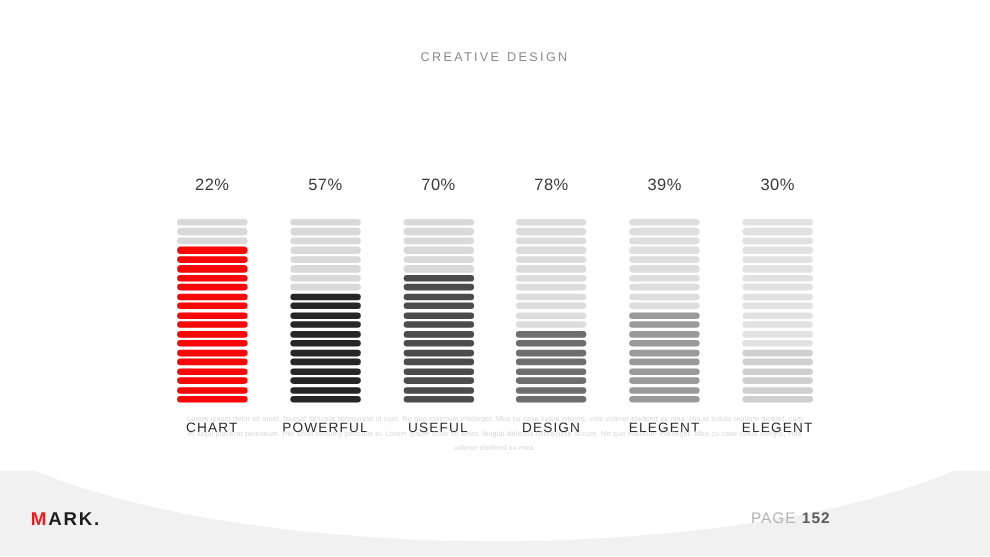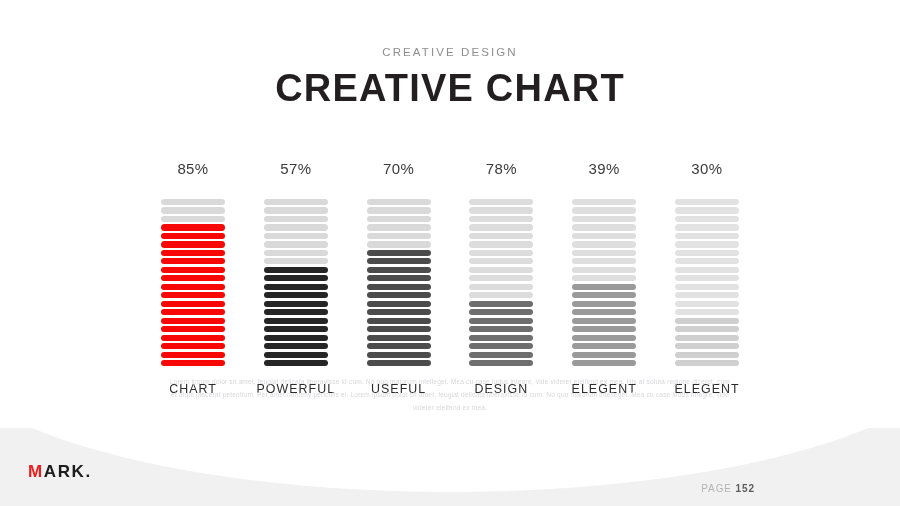--- a/index.html
+++ b/index.html
@@ -104,41 +104,40 @@
     position: absolute;
     left: 28px; bottom: 24px;
     font-size: 17px;
     font-weight: 700;
     letter-spacing: 1.6px;
     color: #1c1c1c;
   }
   #logo .m { color: #ee1c1c; }
   #page-num {
     position: absolute;
-    right: 26px; bottom: 12px;
-    font-size: 10px;
+    right: 26px; bottom: 28px;
+    font-size: 14px;
     letter-spacing: .9px;
     color: #b4b4b4;
     margin-top: 13px;
   }
   #page-num .num { color: #5c5c5c; font-weight: 700; }
 </style>
 </head>
 <body>
 
 <div id="slide">
 
   <div id="header">
     <div id="eyebrow">CREATIVE DESIGN</div>
-    <div id="title">CREATIVE CHART</div>
   </div>
 
   <div id="chart">
       <div class="column">
-        <div class="pct">85%</div>
+        <div class="pct">22%</div>
         <div class="stack">
           <div class="seg" style="background: rgb(248, 7, 7);"></div>
           <div class="seg" style="background: rgb(248, 7, 7);"></div>
           <div class="seg" style="background: rgb(248, 7, 7);"></div>
           <div class="seg" style="background: rgb(248, 7, 7);"></div>
           <div class="seg" style="background: rgb(248, 7, 7);"></div>
           <div class="seg" style="background: rgb(248, 7, 7);"></div>
           <div class="seg" style="background: rgb(248, 7, 7);"></div>
           <div class="seg" style="background: rgb(248, 7, 7);"></div>
           <div class="seg" style="background: rgb(248, 7, 7);"></div>

